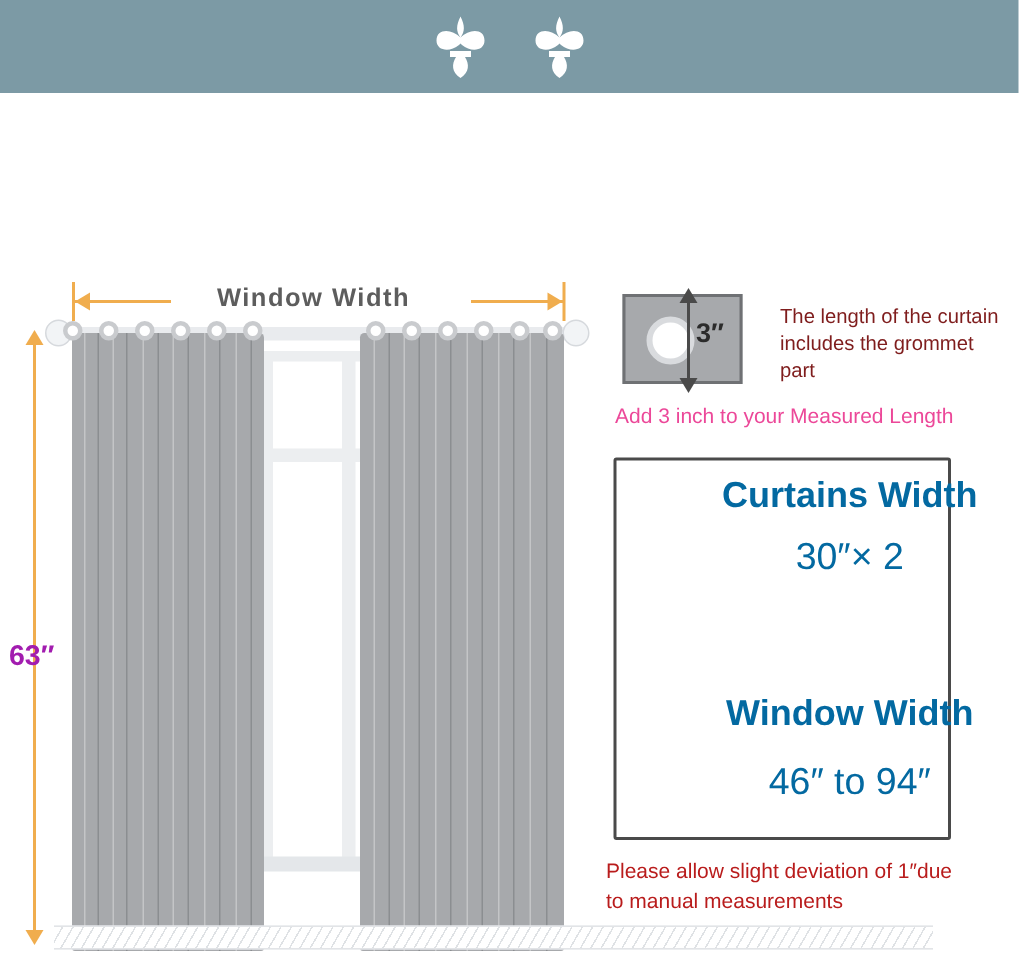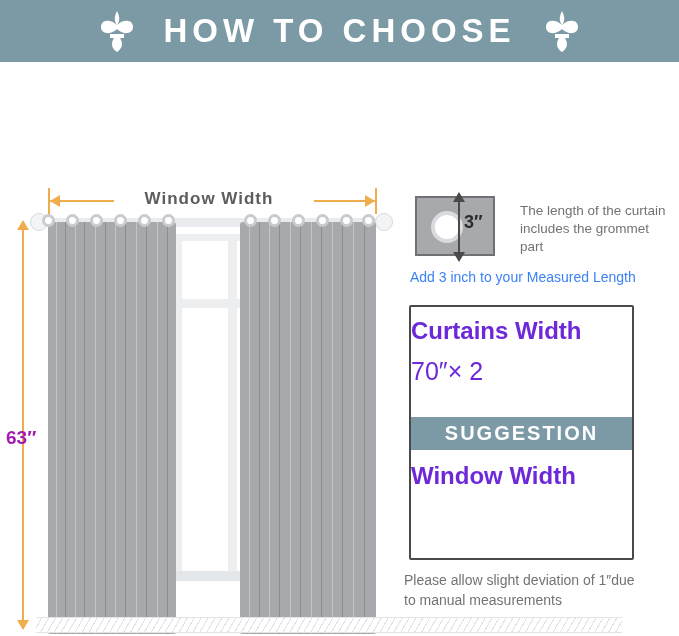--- a/index.html
+++ b/index.html
@@ -238,42 +238,43 @@
     font-size: 18px;
     font-weight: bold;
     color: #2b2b2b;
   }
   .grommet-note {
     position: absolute;
     left: 520px; top: 140px;
     width: 150px;
     font-size: 13.5px;
     line-height: 18px;
-    color: #737373;
+    color: #7f1d1d;
   }
   .add3-note {
     position: absolute;
     left: 410px; top: 207px;
     font-size: 14px;
-    color: #3b82f6;
+    color: #ec4899;
   }
 
   
   .spec-card {
     position: absolute;
     left: 409px; top: 243px;
     width: 225px; height: 255px;
     border: 2px solid #4a4a4a;
     box-sizing: border-box;
     background: #ffffff;
     border-radius: 2px;
   }
   .spec-row {
-    text-align: left;
-    color: #6d28d9;
+    text-align: center;
+    color: #0369a1;
+    padding-left: 45px;
   }
   .spec-title {
     position: absolute;
     left: 0; top: 10px; width: 100%;
     font-size: 24px; font-weight: bold;
   }
   .spec-size {
     position: absolute;
     left: 0; top: 50px; width: 100%;
     font-size: 25px;
@@ -305,37 +306,36 @@
     position: absolute;
     left: 0; top: 200px; width: 100%;
     font-size: 25px;
   }
   .deviation-note {
     position: absolute;
     left: 404px; top: 508px;
     width: 245px;
     font-size: 14px;
     line-height: 20px;
-    color: #737373;
+    color: #b91c1c;
   }
 </style>
 </head>
 <body>
 
 <div class="header-banner">
   <span class="fleur">
     <svg width="40" height="44" viewBox="0 0 40 44">
       <path fill="#ffffff" d="M20 2 C17 8 17 12 20 16 C23 12 23 8 20 2 Z
         M20 16 C14 10 4 10 4 18 C4 25 13 26 19 21 L20 20 Z
         M20 16 C26 10 36 10 36 18 C36 25 27 26 21 21 L20 20 Z
         M13 25 H27 V29 H13 Z
         M17 29 C14 34 14 39 20 43 C26 39 26 34 23 29 Z"></path>
     </svg>
   </span>
-  <span class="header-title">HOW TO CHOOSE</span>
   <span class="fleur">
     <svg width="40" height="44" viewBox="0 0 40 44">
       <path fill="#ffffff" d="M20 2 C17 8 17 12 20 16 C23 12 23 8 20 2 Z
         M20 16 C14 10 4 10 4 18 C4 25 13 26 19 21 L20 20 Z
         M20 16 C26 10 36 10 36 18 C36 25 27 26 21 21 L20 20 Z
         M13 25 H27 V29 H13 Z
         M17 29 C14 34 14 39 20 43 C26 39 26 34 23 29 Z"></path>
     </svg>
   </span>
 </div>
@@ -414,19 +414,19 @@
   </div>
   <div class="grommet-dim"></div>
   <div class="arrow-up" style="left:453px; top:130px; border-bottom-color:#4a4a4a;"></div>
   <div class="arrow-down" style="left:453px; top:190px; border-top-color:#4a4a4a;"></div>
   <div class="grommet-dim-label">3″</div>
   <div class="grommet-note">The length of the curtain includes the grommet part</div>
   <div class="add3-note">Add 3 inch to your Measured Length</div>
 
   <div class="spec-card">
     <div class="spec-row spec-title">Curtains Width</div>
-    <div class="spec-row spec-size">70″× 2</div>
-    <div class="spec-suggestion">SUGGESTION</div>
+    <div class="spec-row spec-size">30″× 2</div>
     <div class="spec-row spec-ww">Window Width</div>
+    <div class="spec-row spec-range">46″ to 94″</div>
   </div>
 
   <div class="deviation-note">Please allow slight deviation of 1″due to manual measurements</div>
 </div>
 
 </body></html>

